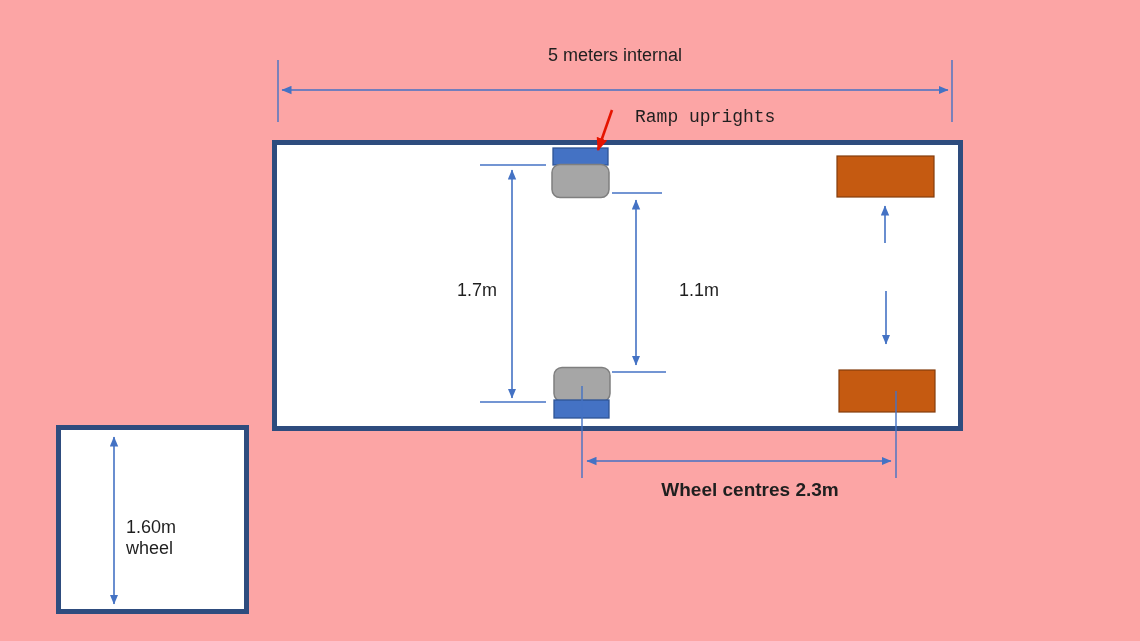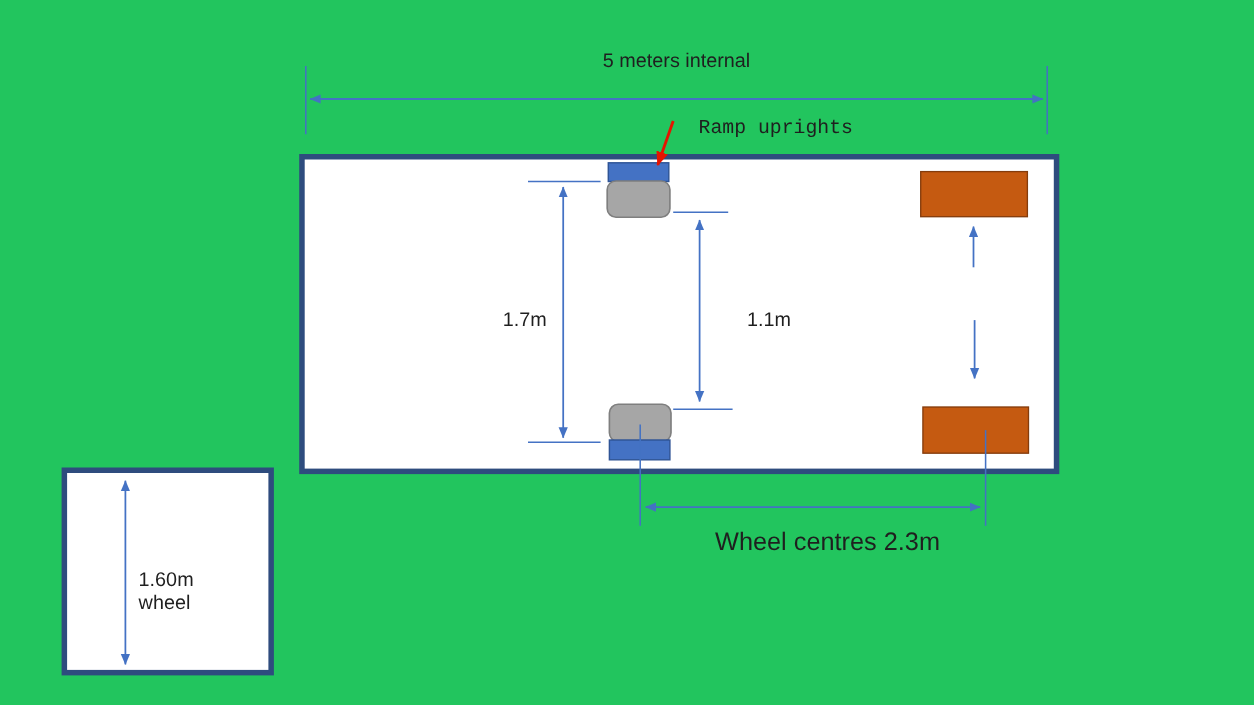--- a/index.html
+++ b/index.html
@@ -5,21 +5,21 @@
   html, body {
     margin: 0;
     padding: 0;
     background: #ffffff;
     font-family: "Liberation Sans", sans-serif;
   }
   .canvas {
     position: relative;
     width: 1140px;
     height: 641px;
-    background: #22c55e;
+    background: #fca5a5;
     overflow: hidden;
     color: var(--text, #1f1f1f);
   }
   svg.layer {
     position: absolute;
     left: 0;
     top: 0;
     width: 1140px;
     height: 641px;
   }
@@ -36,21 +36,21 @@
   .arrowhead-blue { fill: var(--dimension-blue, #4472C4); }
   .arrowhead-red  { fill: var(--leader-red, #E51400); }
   .red-line   { stroke: var(--leader-red, #E51400); stroke-width: 2.6; fill: none; }
 
   .trailer-rect { fill: #ffffff; stroke: var(--outline-navy, #2E4C7E); stroke-width: 5; }
   .upright-blue { fill: var(--upright-blue, #4472C4); stroke: var(--upright-blue-border, #2F5496); stroke-width: 1.3; }
   .upright-gray { fill: var(--upright-gray, #A6A6A6); stroke: var(--upright-gray-border, #7F7F7F); stroke-width: 1.5; }
   .platform-orange { fill: var(--platform-orange, #C55A11); stroke: var(--platform-orange-border, #843C0C); stroke-width: 1.2; }
 
   .t18 { font-size: 18px; }
-  .t19 { font-size: 23px; }
+  .t19 { font-size: 19px; font-weight: bold; }
 </style>
 </head>
 <body>
 
 <div class="canvas">
 
   <svg class="layer" viewBox="0 0 1140 641">
     <defs>
       <marker id="arrB" orient="auto-start-reverse" markerUnits="userSpaceOnUse" markerWidth="11" markerHeight="9" refX="9.5" refY="4.5">
         <path class="arrowhead-blue" d="M0,0.3 L10,4.5 L0,8.7 Z"></path>

